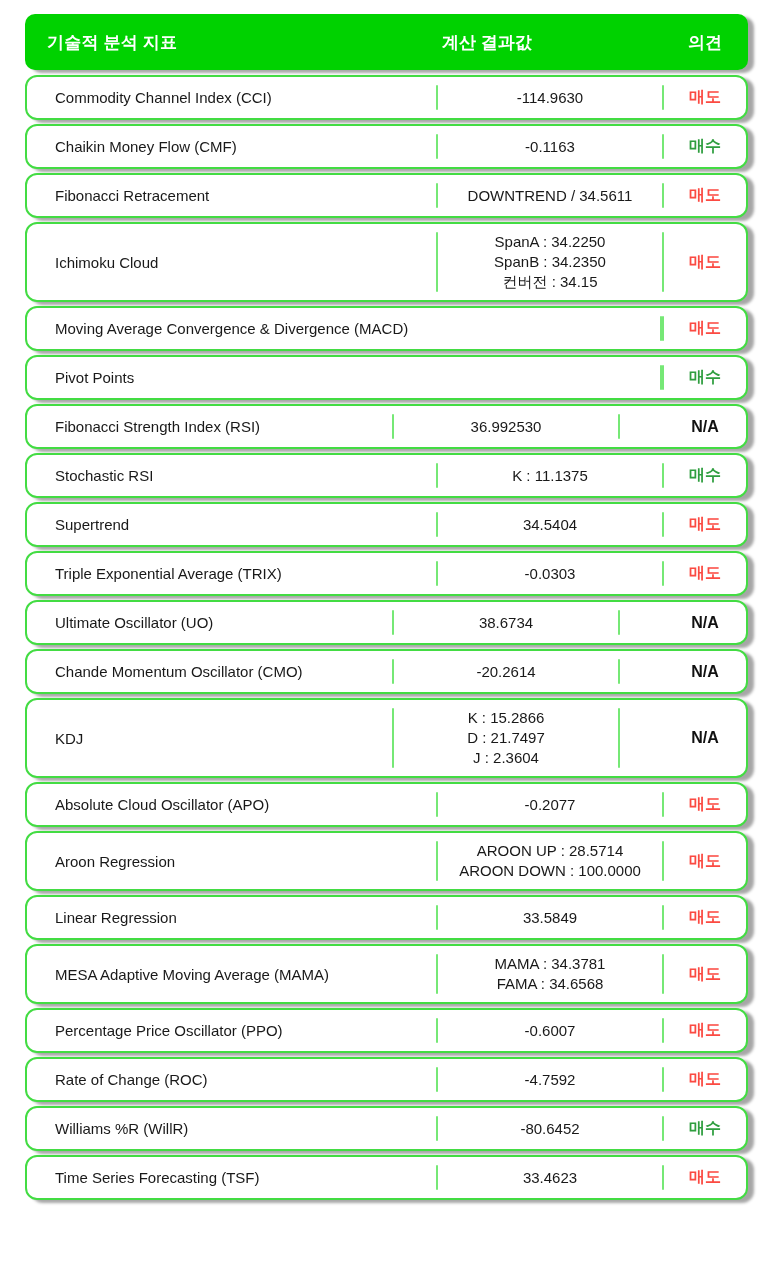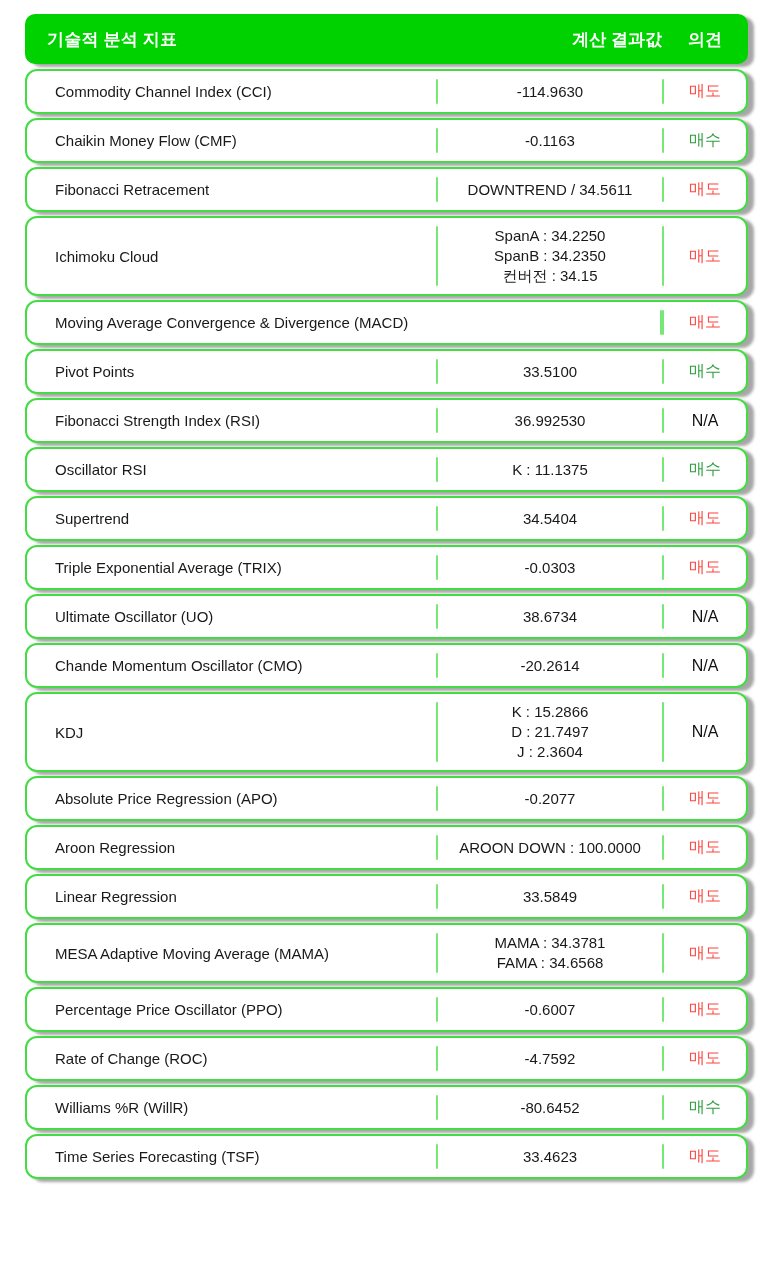--- a/index.html
+++ b/index.html
@@ -16,35 +16,35 @@
     width: 773px;
     padding: 14px 25px 0 25px;
   }
   
   .header {
     display: flex;
     align-items: center;
     background: var(--accent, #00d200);
     color: #ffffff;
     font-weight: bold;
-    height: 50px;
+    height: 56px;
     border-radius: 10px;
     box-shadow: 6px 3px 3px rgba(0,0,0,0.35);
     margin-bottom: 5px;
   }
   .h-name {
     flex: 1;
     text-align: left;
     padding-left: 22px;
     font-size: 17px;
     letter-spacing: 0.2px;
   }
   .h-value {
     width: 220px;
-    text-align: right;
+    text-align: left;
     font-size: 17px;
   }
   .h-opinion {
     width: 86px;
     text-align: center;
     font-size: 17px;
   }
   
   .row {
     display: flex;
@@ -75,26 +75,26 @@
     text-align: center;
     font-size: 15px;
     color: #191919;
     padding: 8px 4px;
     line-height: 20px;
   }
   .c-opinion {
     width: 82px;
     text-align: center;
     font-size: 16px;
-    font-weight: normal;
+    font-weight: bold;
     padding: 10px 0;
   }
   .opinion-sell { color: var(--sell, #fb4a42); }
   .opinion-buy  { color: var(--buy,  #2f9e3f); text-align: center; }
-  .opinion-na   { color: var(--na,   #111111); font-weight: normal; }
+  .opinion-na   { color: var(--na,   #111111); font-weight: bold; padding-left: 44px; }
 </style>
 </head>
 <body>
 
 <div class="page">
   <div class="header">
     <div class="h-name">기술적 분석 지표</div>
     <div class="h-value">계산 결과값</div>
     <div class="h-opinion">의견</div>
   </div>
@@ -139,37 +139,34 @@
   </div>
       <div class="row">
     <div class="c-name">Moving Average Convergence &amp; Divergence (MACD)</div>
     <div class="sep"></div>
     <div class="sep"></div>
     <div class="c-opinion opinion-sell">매도</div>
   </div>
       <div class="row">
     <div class="c-name">Pivot Points</div>
     <div class="sep"></div>
-    <div class="c-value">
-          <div>33.5100</div>
-        </div>
     <div class="sep"></div>
     <div class="c-opinion opinion-buy">매수</div>
   </div>
       <div class="row">
     <div class="c-name">Fibonacci Strength Index (RSI)</div>
     <div class="sep"></div>
     <div class="c-value">
           <div>36.992530</div>
         </div>
     <div class="sep"></div>
     <div class="c-opinion opinion-na">N/A</div>
   </div>
       <div class="row">
-    <div class="c-name">Oscillator RSI</div>
+    <div class="c-name">Stochastic RSI</div>
     <div class="sep"></div>
     <div class="c-value">
           <div>K : 11.1375</div>
         </div>
     <div class="sep"></div>
     <div class="c-opinion opinion-buy">매수</div>
   </div>
       <div class="row">
     <div class="c-name">Supertrend</div>
     <div class="sep"></div>
@@ -211,32 +208,33 @@
     <div class="sep"></div>
     <div class="c-value">
           <div>K : 15.2866</div>
           <div>D : 21.7497</div>
           <div>J : 2.3604</div>
         </div>
     <div class="sep"></div>
     <div class="c-opinion opinion-na">N/A</div>
   </div>
       <div class="row">
-    <div class="c-name">Absolute Price Regression (APO)</div>
+    <div class="c-name">Absolute Cloud Oscillator (APO)</div>
     <div class="sep"></div>
     <div class="c-value">
           <div>-0.2077</div>
         </div>
     <div class="sep"></div>
     <div class="c-opinion opinion-sell">매도</div>
   </div>
       <div class="row">
     <div class="c-name">Aroon Regression</div>
     <div class="sep"></div>
     <div class="c-value">
+          <div>AROON UP : 28.5714</div>
           <div>AROON DOWN : 100.0000</div>
         </div>
     <div class="sep"></div>
     <div class="c-opinion opinion-sell">매도</div>
   </div>
       <div class="row">
     <div class="c-name">Linear Regression</div>
     <div class="sep"></div>
     <div class="c-value">
           <div>33.5849</div>

